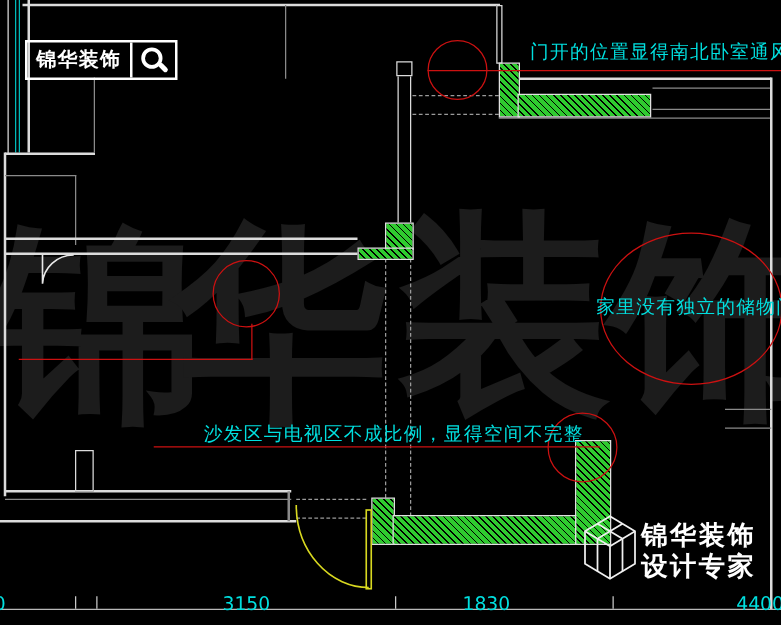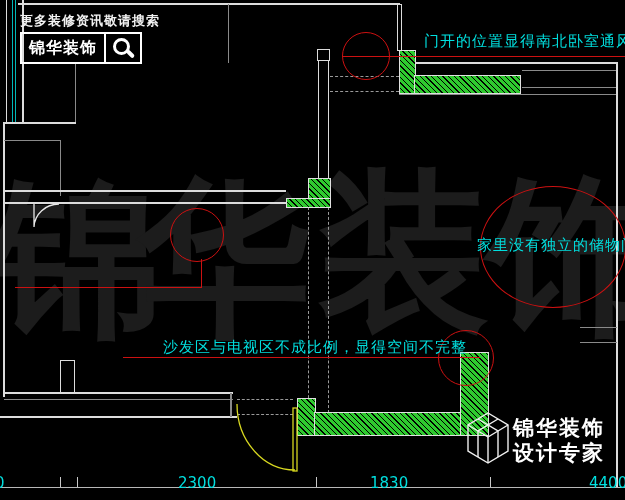--- a/index.html
+++ b/index.html
@@ -114,25 +114,24 @@
   <div class="ann" style="left:424px;top:32px;">门开的位置显得南北卧室通风不好</div>
   <div class="ann" style="left:477px;top:236px;">家里没有独立的储物间</div>
   <div class="ann" style="left:163px;top:338px;font-family:Liberation Mono, monospace;">沙发区与电视区不成比例，显得空间不完整</div>
 
   <div class="wg" style="left:0;top:487px;width:625px;height:1px;background:#b8b8b8;"></div>
   <div class="tick" style="left:60px;top:477px;"></div>
   <div class="tick" style="left:77px;top:477px;"></div>
   <div class="tick" style="left:316px;top:477px;"></div>
   <div class="tick" style="left:490px;top:477px;"></div>
   <div class="dim" style="left:-5px;top:474px;">0</div>
-  <div class="dim" style="left:178px;top:474px;">2300</div>
+  <div class="dim" style="left:178px;top:474px;">3150</div>
   <div class="dim" style="left:370px;top:474px;">1830</div>
   <div class="dim" style="left:589px;top:474px;">4400</div>
 
-  <div id="tagline">更多装修资讯敬请搜索</div>
   <div id="brandbox">
     <div id="brandname">锦华装饰</div>
     <div id="magcell">
       <div class="mag"></div>
     </div>
   </div>
 
   <svg width="625" height="500" viewBox="0 0 625 500">
     <g stroke="#f0f0f0" stroke-width="1.4" fill="none">
       <polygon points="488,413 508,425 508,451 488,463 468,451 468,425"></polygon>

